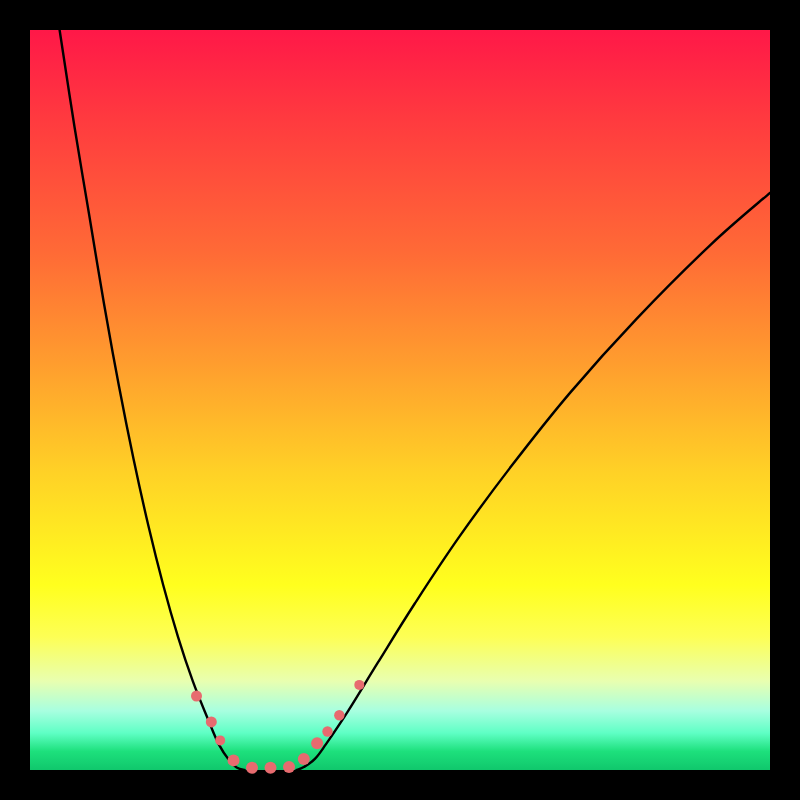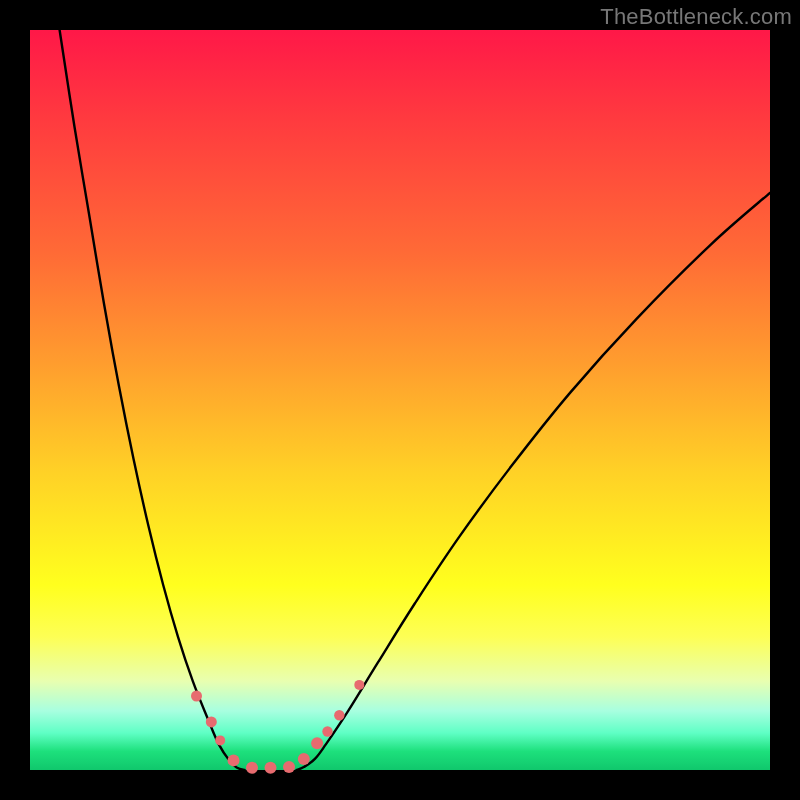--- a/index.html
+++ b/index.html
@@ -44,21 +44,20 @@
     position: absolute;
     left: 0; top: 0;
     width: 740px; height: 740px;
     overflow: visible;
   }
 </style>
 </head>
 <body>
 
 <div class="stage">
-  <div class="watermark">TheBottleneck.com</div>
   <div class="plot-area">
     <svg class="curve" viewBox="0 0 740 740">
       <g id="curves">
           <path d="M 29.6 0 C 32.264 17.316000000000006, 39.071999999999996 62.90000000000005, 44.4 96.20000000000005 C 49.728 129.50000000000006, 53.872 153.032, 59.2 185 C 64.528 216.968, 68.672 243.16400000000002, 74 273.8 C 79.328 304.43600000000004, 83.472 327.228, 88.8 355.2 C 94.128 383.17199999999997, 98.272 403.892, 103.60000000000001 429.2 C 108.92800000000001 454.508, 113.072 473.15599999999995, 118.4 495.79999999999995 C 123.72800000000001 518.444, 127.87199999999999 535.02, 133.2 555 C 138.528 574.98, 142.672 589.4839999999999, 148 606.8 C 153.328 624.116, 157.472 636.548, 162.8 651.2 C 168.12800000000001 665.8520000000001, 172.938 676.878, 177.6 688.2 C 182.262 699.522, 184.704 706.3744, 188.70000000000002 714.1 C 192.69600000000003 721.8256, 196.47 726.8576, 199.8 731.12 C 203.13000000000002 735.3824, 204.53600000000003 736.1816, 207.20000000000002 737.78 C 209.864 739.3783999999999, 213.268 739.6004, 214.6 740" fill="none" stroke="#000" stroke-width="2.4" stroke-linecap="round"></path>
           <path d="M 266.4 740 C 267.73199999999997 739.4672, 270.47 739.038, 273.8 737.04 C 277.13 735.0419999999999, 280.90400000000005 733.0292, 284.90000000000003 728.9 C 288.896 724.7708, 290.00600000000003 722.758, 296 714.1 C 301.99399999999997 705.442, 308.876 695.452, 318.2 680.8 C 327.524 666.1479999999999, 335.81199999999995 652.014, 347.79999999999995 632.7 C 359.78799999999995 613.3860000000001, 370.148 596.144, 384.8 573.5 C 399.452 550.856, 411.884 531.5419999999999, 429.2 506.9 C 446.51599999999996 482.258, 461.02 462.574, 481 436.6 C 500.98 410.62600000000003, 517.5559999999999 389.23999999999995, 540.1999999999999 362.59999999999997 C 562.8439999999999 335.96, 581.492 315.24, 606.8 288.6 C 632.108 261.96000000000004, 656.8240000000001 237.24400000000003, 680.8000000000001 214.60000000000002 C 704.7760000000001 191.95600000000002, 729.344 172.12399999999997, 740 162.79999999999995" fill="none" stroke="#000" stroke-width="2.4" stroke-linecap="round"></path>
         </g>
       <g id="markers">
           <circle cx="166.5" cy="666" r="5.5" fill="#e76b6f"></circle>
           <circle cx="181.29999999999998" cy="691.9" r="5.5" fill="#e76b6f"></circle>
           <circle cx="190.18" cy="710.4" r="5" fill="#e76b6f"></circle>

